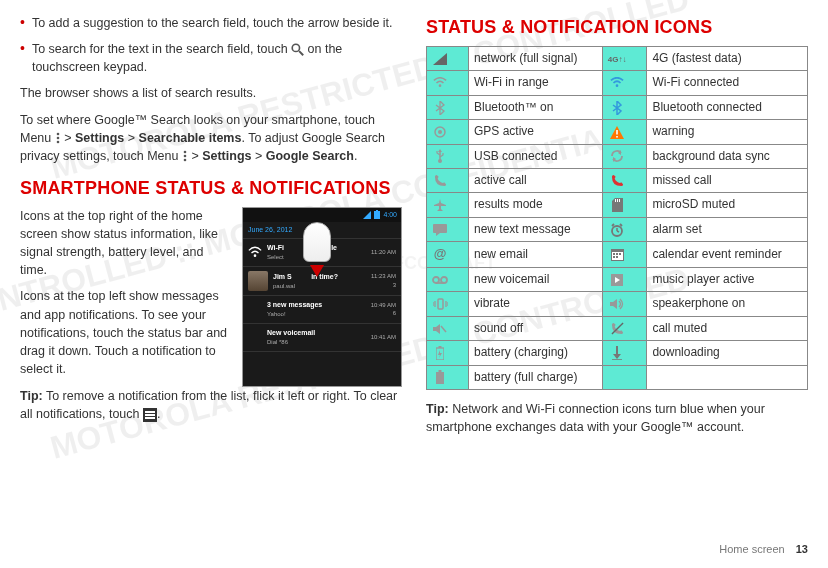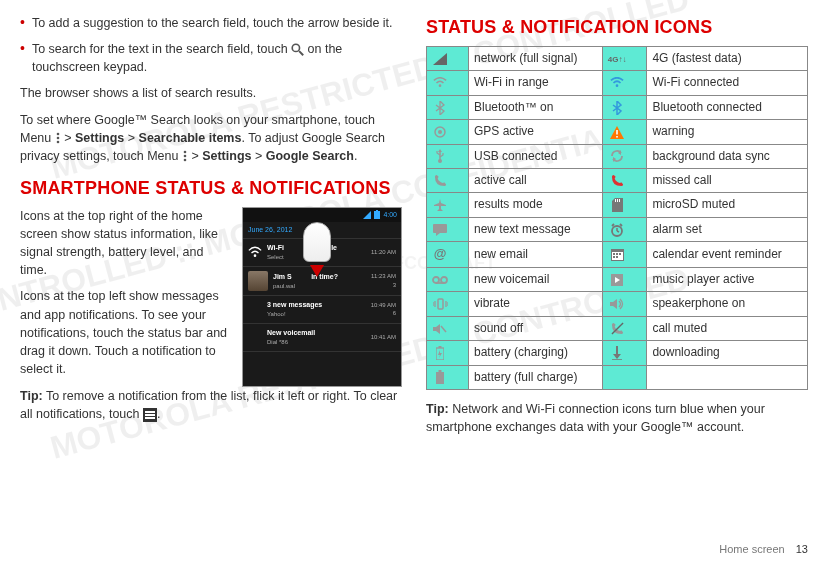--- a/index.html
+++ b/index.html
@@ -26,21 +26,21 @@
     .phone-rowtitle { font-weight: bold; font-size: 7px; }
     .phone-rowsub { color: #aaa; font-size: 6px; }
     .phone-rowtime { color: #aaa; font-size: 6px; text-align: right; }
     .finger { position: absolute; top: 14px; left: 60px; width: 28px; height: 70px; z-index: 5; }
     .finger-pad { width: 28px; height: 40px; background: linear-gradient(#fff,#eee); border-radius: 14px 14px 6px 6px; border: 1px solid #aaa; }
     .finger-arrow { width: 0; height: 0; border-left: 7px solid transparent; border-right: 7px solid transparent; border-top: 12px solid #c00; margin: 3px auto 0; }
     table.status-table { border-collapse: collapse; width: 100%; margin-top: 2px; }
     table.status-table td { border: 1px solid #888; padding: 3px 20px 3px 5px; vertical-align: middle; font-size: 12px; }
     table.status-table td.icon-cell { width: 24px; text-align: center; background: #5eead4; }
     .footer { position: absolute; bottom: 10px; right: 20px; font-size: 11px; color: #777; }
-    .footer .pagenum { font-weight: normal; color: #333; margin-left: 8px; }
+    .footer .pagenum { font-weight: bold; color: #333; margin-left: 8px; }
     svg { vertical-align: middle; }
   </style>
 </head>
 <body>
 
 <div class="watermark">
   <div class="watermark-text" style="top:60px;left:40px;">MOTOROLA RESTRICTED :: CONTROLLED</div>
   <div class="watermark-text" style="top:200px;left:-60px;">CONTROLLED :: MOTOROLA CONFIDENTIAL</div>
   <div class="watermark-text" style="top:340px;left:40px;">MOTOROLA RESTRICTED :: CONTROLLED</div>
   <div class="watermark-text" style="top:250px;left:300px;font-size:18px;transform:none;color:#444;">2012.05.— FCC DRAFT</div>

